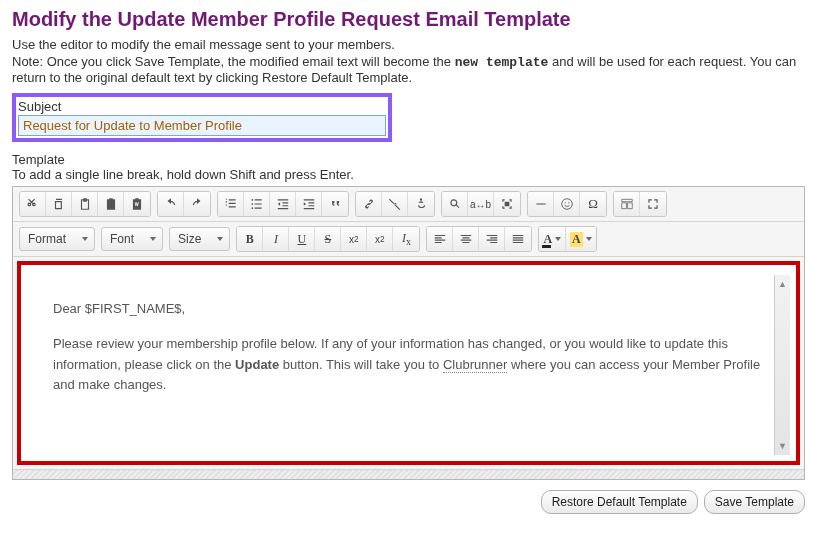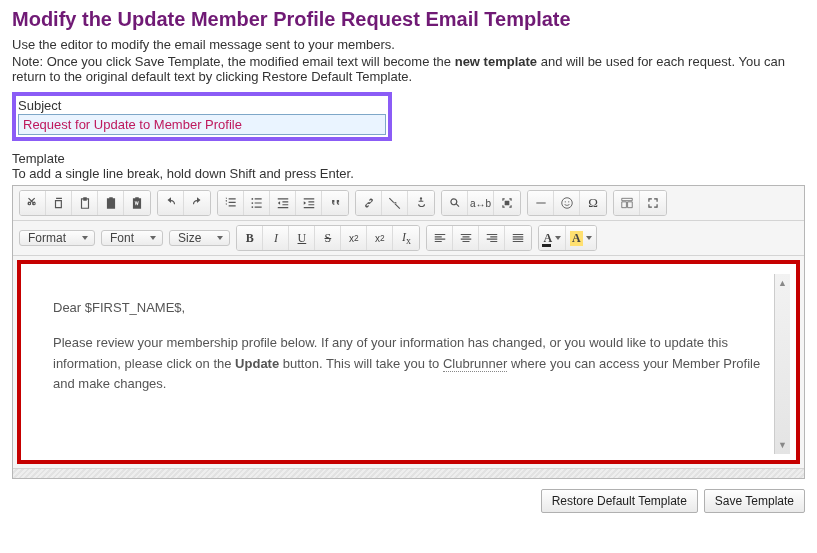--- a/index.html
+++ b/index.html
@@ -12,38 +12,38 @@
     background: #fff;
     width: 817px;
   }
   h1.page-title {
     color: #701a75;
     font-size: 20px;
     font-weight: bold;
     margin: 0 0 6px 0;
   }
   .intro { font-size: 13px; margin: 0 0 2px 0; }
-  .intro b { font-weight: bold; }
+  .intro b { font-weight: bold; font-family: Liberation Mono, monospace; }
 
   .highlight-box {
     border: 4px solid #8b5cf6;
     padding: 2px;
     margin: 8px 0 10px 0;
     width: 380px;
     background: #fff;
   }
   .field-label { font-size: 13px; color: #333; margin-bottom: 1px; }
   .subject-input {
     width: 100%;
     border: 1px solid #7ea7c8;
     background: #eaf4ff;
     padding: 2px 4px;
     font-size: 13px;
     font-family: inherit;
-    color: #be185d;
+    color: #a16207;
   }
 
   .template-label { font-size: 13px; margin-top: 7px; }
   .template-hint { font-size: 13px; margin: 0 0 4px 0; }
 
   
   .editor {
     border: 1px solid #b6b6b6;
     background: #f5f5f5;
   }
@@ -79,21 +79,21 @@
   .tb-btn.wide { width: auto; padding: 0 8px; }
   .tb-btn svg { width: 14px; height: 14px; fill: #555; }
   .tb-btn .caret { display:inline-block; margin-left:3px; width:0;height:0;border-left:3px solid transparent;border-right:3px solid transparent;border-top:4px solid #666; }
 
   .combo {
     display: flex;
     align-items: center;
     background: linear-gradient(#fdfdfd,#ececec);
     border: 1px solid #c8c8c8;
     border-radius: 3px;
-    height: 16px;
+    height: 24px;
     padding: 0 6px 0 8px;
     font-size: 12px;
     color: #444;
     cursor: pointer;
     gap: 16px;
   }
   .combo .caret { width:0;height:0;border-left:3px solid transparent;border-right:3px solid transparent;border-top:4px solid #666; }
 
   .editor-body-wrap {
     padding: 4px;
@@ -132,21 +132,21 @@
 
   .footer-btns {
     display: flex;
     justify-content: flex-end;
     gap: 6px;
     margin-top: 10px;
   }
   .footer-btns button {
     background: linear-gradient(#fefefe,#eaeaea);
     border: 1px solid #b0b0b0;
-    border-radius: 2px;
+    border-radius: 10px;
     padding: 4px 10px;
     font-size: 12px;
     font-family: inherit;
     color: #222;
     cursor: pointer;
   }
 </style>
 </head>
 <body>
 

